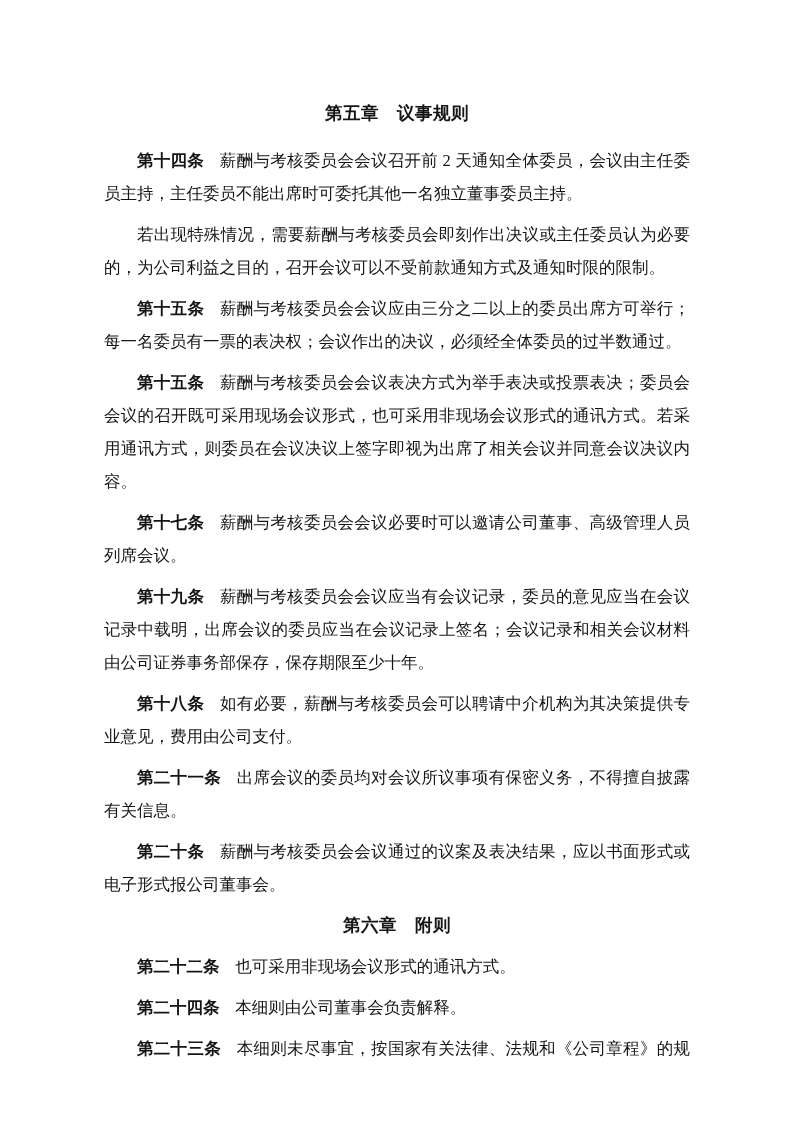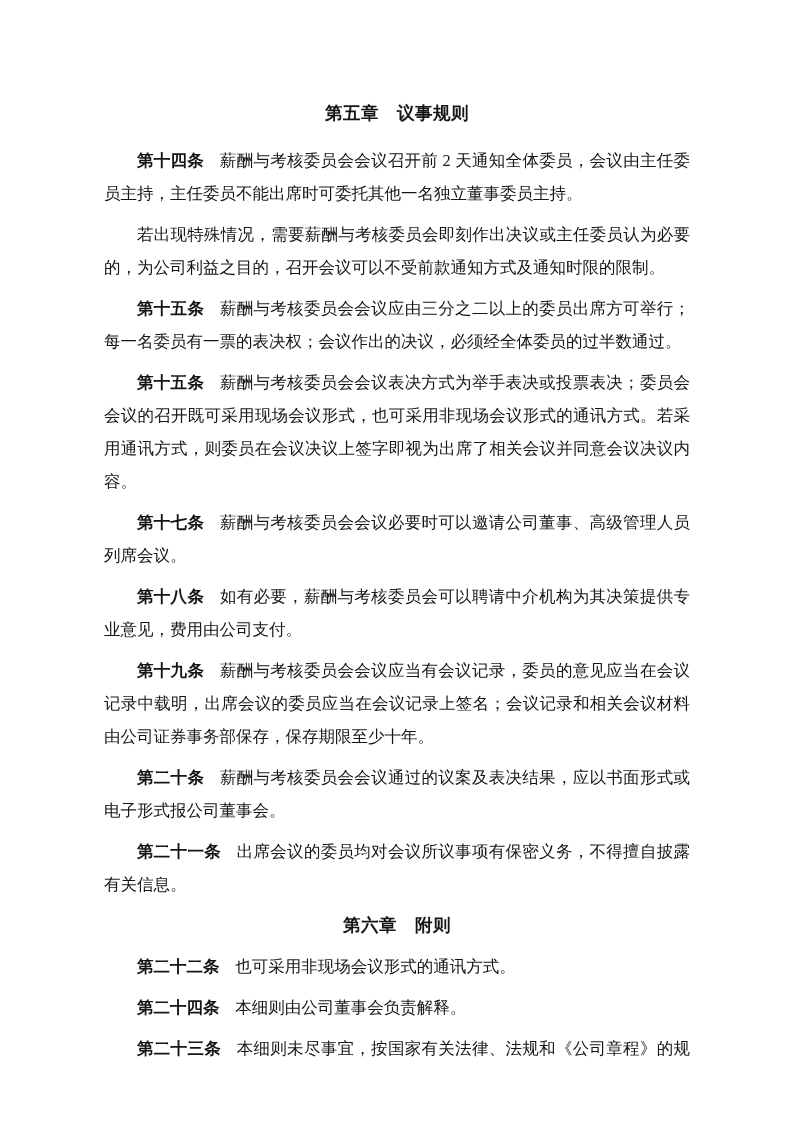--- a/index.html
+++ b/index.html
@@ -55,27 +55,27 @@
     <p class="para"><span class="term">第十四条</span><span>薪酬与考核委员会会议召开前 2 天通知全体委员，会议由主任委员主持，主任委员不能出席时可委托其他一名独立董事委员主持。</span></p>
 
     <p class="para"><span>若出现特殊情况，需要薪酬与考核委员会即刻作出决议或主任委员认为必要的，为公司利益之目的，召开会议可以不受前款通知方式及通知时限的限制。</span></p>
 
     <p class="para"><span class="term">第十五条</span><span>薪酬与考核委员会会议应由三分之二以上的委员出席方可举行；每一名委员有一票的表决权；会议作出的决议，必须经全体委员的过半数通过。</span></p>
 
     <p class="para"><span class="term">第十五条</span><span>薪酬与考核委员会会议表决方式为举手表决或投票表决；委员会会议的召开既可采用现场会议形式，也可采用非现场会议形式的通讯方式。若采用通讯方式，则委员在会议决议上签字即视为出席了相关会议并同意会议决议内容。</span></p>
 
     <p class="para"><span class="term">第十七条</span><span>薪酬与考核委员会会议必要时可以邀请公司董事、高级管理人员列席会议。</span></p>
 
+    <p class="para"><span class="term">第十九条</span><span>薪酬与考核委员会会议应当有会议记录，委员的意见应当在会议记录中载明，出席会议的委员应当在会议记录上签名；会议记录和相关会议材料由公司证券事务部保存，保存期限至少十年。</span></p>
+
     <p class="para"><span class="term">第十八条</span><span>如有必要，薪酬与考核委员会可以聘请中介机构为其决策提供专业意见，费用由公司支付。</span></p>
 
-    <p class="para"><span class="term">第十九条</span><span>薪酬与考核委员会会议应当有会议记录，委员的意见应当在会议记录中载明，出席会议的委员应当在会议记录上签名；会议记录和相关会议材料由公司证券事务部保存，保存期限至少十年。</span></p>
+    <p class="para"><span class="term">第二十一条</span><span>出席会议的委员均对会议所议事项有保密义务，不得擅自披露有关信息。</span></p>
 
     <p class="para"><span class="term">第二十条</span><span>薪酬与考核委员会会议通过的议案及表决结果，应以书面形式或电子形式报公司董事会。</span></p>
-
-    <p class="para"><span class="term">第二十一条</span><span>出席会议的委员均对会议所议事项有保密义务，不得擅自披露有关信息。</span></p>
   </div>
 
   <div class="section">
     <h2 class="section-heading">第六章　附则</h2>
 
     <p class="para"><span class="term">第二十二条</span><span>也可采用非现场会议形式的通讯方式。</span></p>
 
     <p class="para"><span class="term">第二十四条</span><span>本细则由公司董事会负责解释。</span></p>
 
     <p class="para"><span class="term">第二十三条</span><span>本细则未尽事宜，按国家有关法律、法规和《公司章程》的规定执行；本细则如与国家日后颁布的法律、法规或经合法程序修改后的《公司章程》相抵触时，按国家有关法律、法规和《公司章程》的规定执行并立即修订。</span></p>

